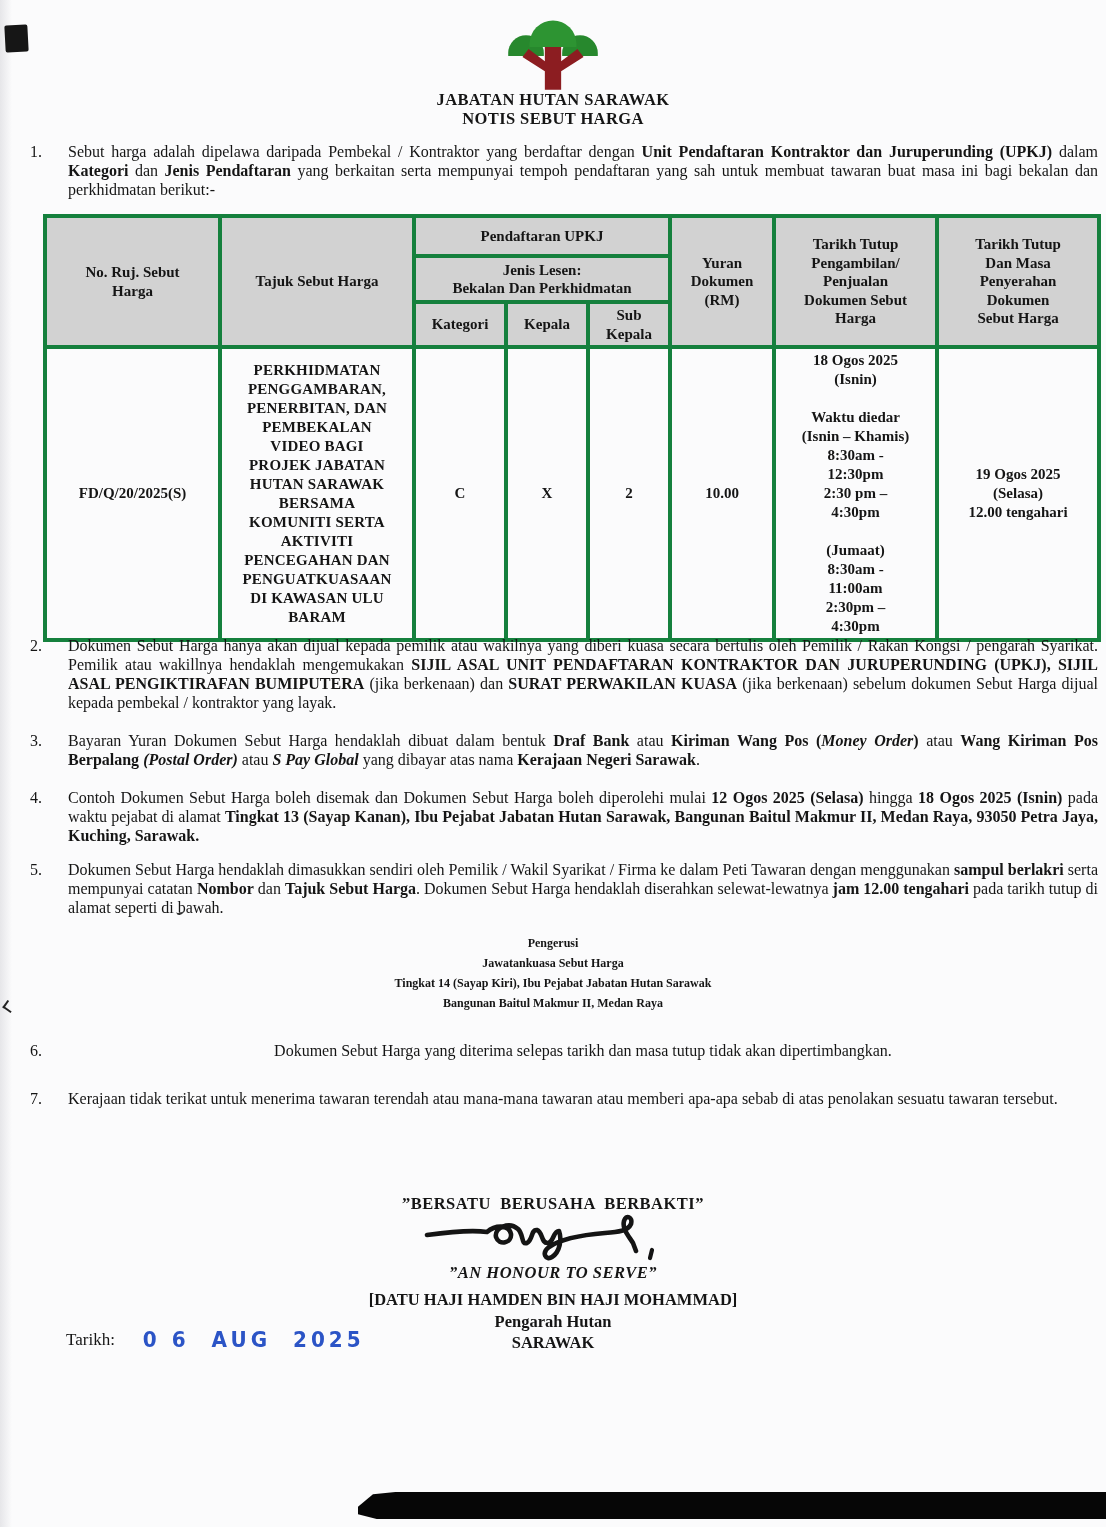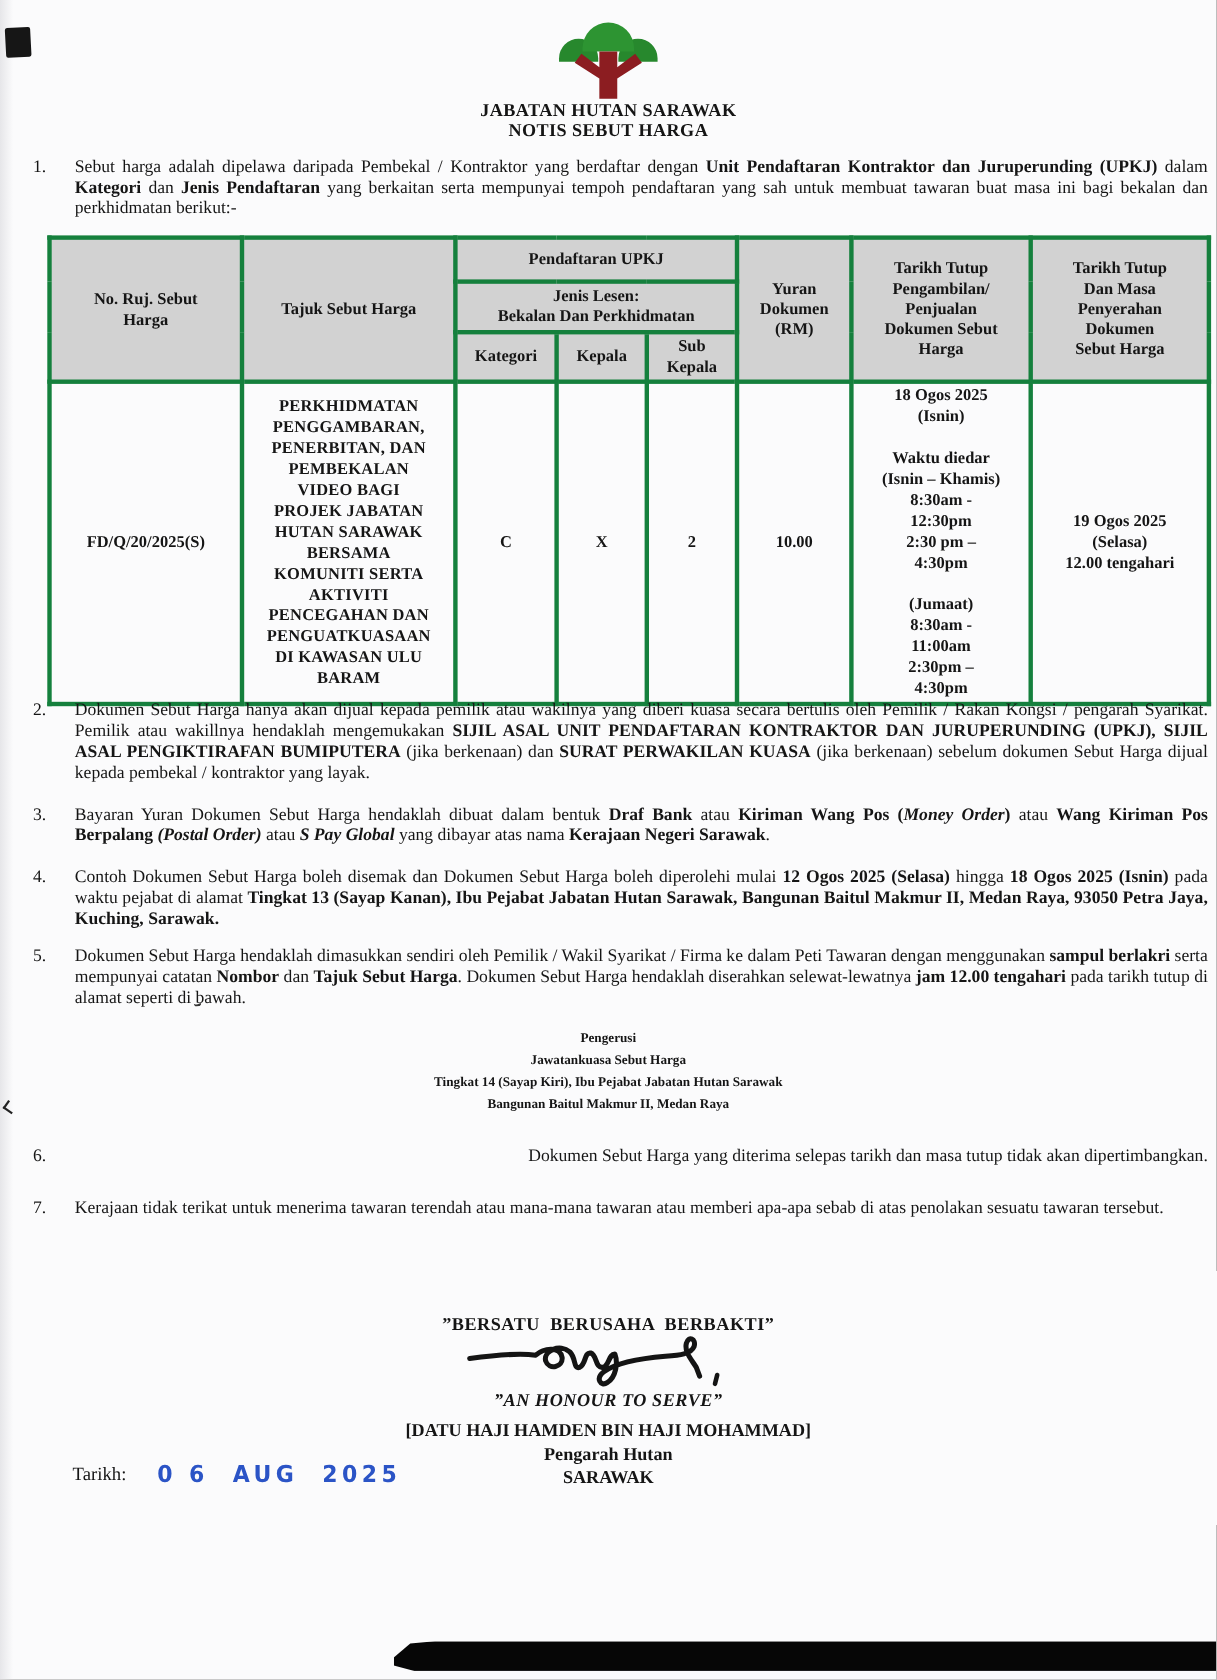--- a/index.html
+++ b/index.html
@@ -181,21 +181,21 @@
 
   <div class="centerblock address">
     <div>Pengerusi</div>
     <div>Jawatankuasa Sebut Harga</div>
     <div>Tingkat 14 (Sayap Kiri), Ibu Pejabat Jabatan Hutan Sarawak</div>
     <div>Bangunan Baitul Makmur II, Medan Raya</div>
   </div>
 
   <div class="para" style="top:1041px">
     <span class="pnum">6.</span>
-    <div class="ptext" style="text-align:right"><span>Dokumen Sebut Harga yang diterima selepas tarikh dan masa tutup tidak akan dipertimbangkan.</span></div>
+    <div class="ptext" style="text-align:center"><span>Dokumen Sebut Harga yang diterima selepas tarikh dan masa tutup tidak akan dipertimbangkan.</span></div>
   </div>
   <div class="para" style="top:1089px">
     <span class="pnum">7.</span>
     <div class="ptext"><span>Kerajaan tidak terikat untuk menerima tawaran terendah atau mana-mana tawaran atau memberi apa-apa sebab di atas penolakan sesuatu tawaran tersebut.</span></div>
   </div>
 
   <div class="centerblock motto">
     <div>”BERSATU  BERUSAHA  BERBAKTI”</div>
     <div class="i">”AN HONOUR TO SERVE”</div>
   </div>

